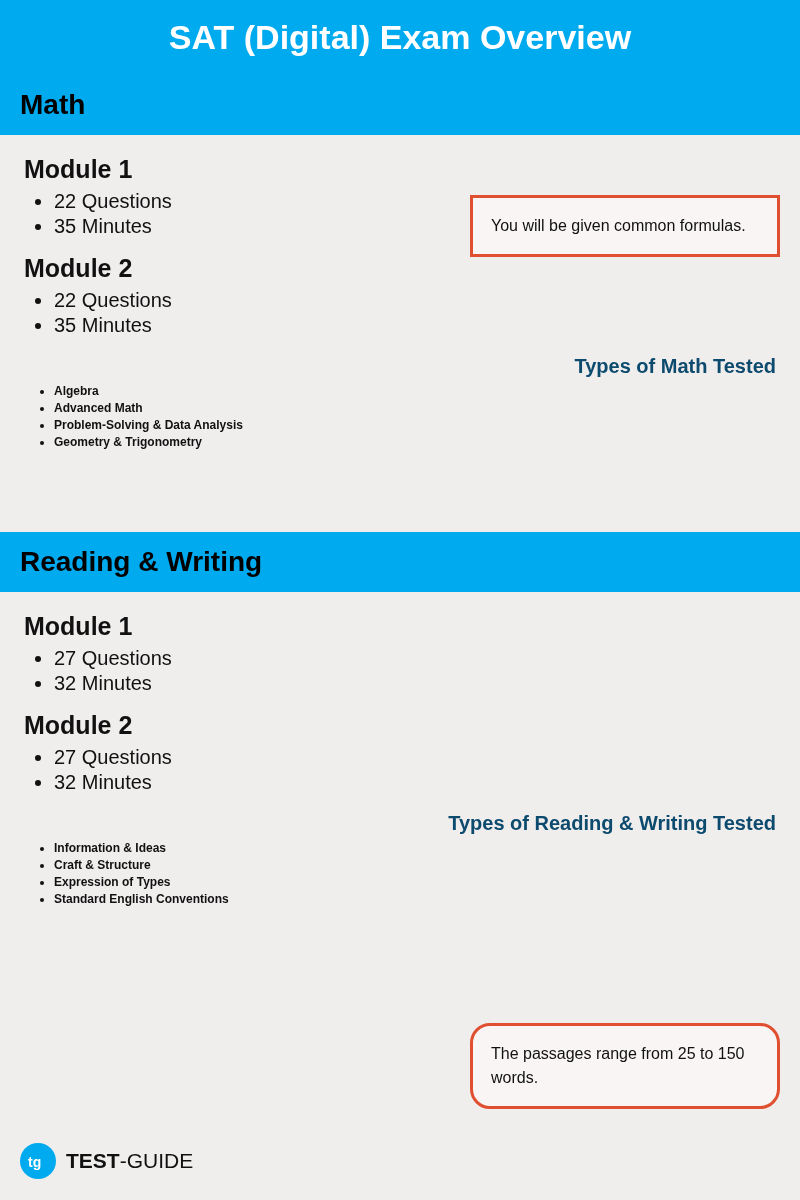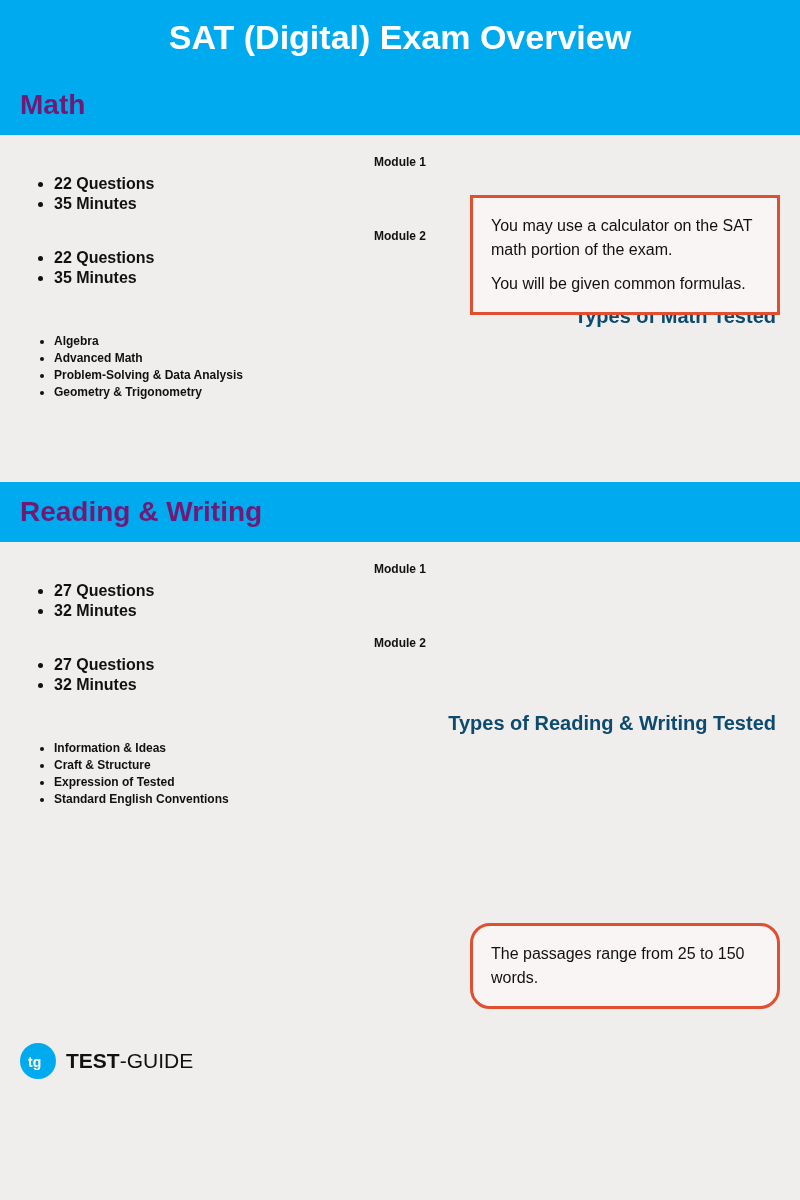--- a/index.html
+++ b/index.html
@@ -19,56 +19,54 @@
       background: #00aaee;
       color: white;
       font-size: 34px;
       font-weight: bold;
       padding: 18px 20px;
       text-align: center;
     }
 
     .section-header {
       background: #00aaee;
-      color: #701a75;
+      color: #000000;
       font-size: 28px;
       font-weight: bold;
       padding: 14px 20px;
     }
 
     .section-content {
       background: #f0eded;
       padding: 20px 24px;
       position: relative;
     }
 
     .module-title {
-      font-size: 12px;
+      font-size: 25px;
       font-weight: bold;
       color: #111;
       margin-bottom: 6px;
       margin-top: 16px;
-      text-align: center;
     }
 
     .module-title:first-child {
       margin-top: 0;
     }
 
     ul.module-list {
       list-style: disc;
       padding-left: 30px;
       margin-bottom: 8px;
     }
 
     ul.module-list li {
-      font-size: 16px;
+      font-size: 20px;
       color: #111;
       margin-bottom: 2px;
-      font-weight: bold;
     }
 
     .types-title {
       font-size: 20px;
       font-weight: bold;
       color: #0c4a6e;
       margin-top: 18px;
       margin-bottom: 6px;
       text-align: right;
     }
@@ -184,21 +182,20 @@
 
     <div class="types-title">Types of Math Tested</div>
     <ul class="types-list">
       <li>Algebra</li>
       <li>Advanced Math</li>
       <li>Problem-Solving &amp; Data Analysis</li>
       <li>Geometry &amp; Trigonometry</li>
     </ul>
 
     <div class="info-box math-info-box">
-      <p>You may use a calculator on the SAT math portion of the exam.</p>
       <p>You will be given common formulas.</p>
     </div>
 
     <div style="height: 60px;"></div>
   </div>
 </div>
 
 <div>
   <div class="section-header">Reading &amp; Writing</div>
 
@@ -213,21 +210,21 @@
     <div class="module-title">Module 2</div>
     <ul class="module-list">
       <li>27 Questions</li>
       <li>32 Minutes</li>
     </ul>
 
     <div class="types-title">Types of Reading &amp; Writing Tested</div>
     <ul class="types-list">
       <li>Information &amp; Ideas</li>
       <li>Craft &amp; Structure</li>
-      <li>Expression of Tested</li>
+      <li>Expression of Types</li>
       <li>Standard English Conventions</li>
     </ul>
 
     <div class="info-box reading-info-box">
       <p>The passages range from 25 to 150 words.</p>
     </div>
   </div>
 </div>
 
 <div class="footer">

